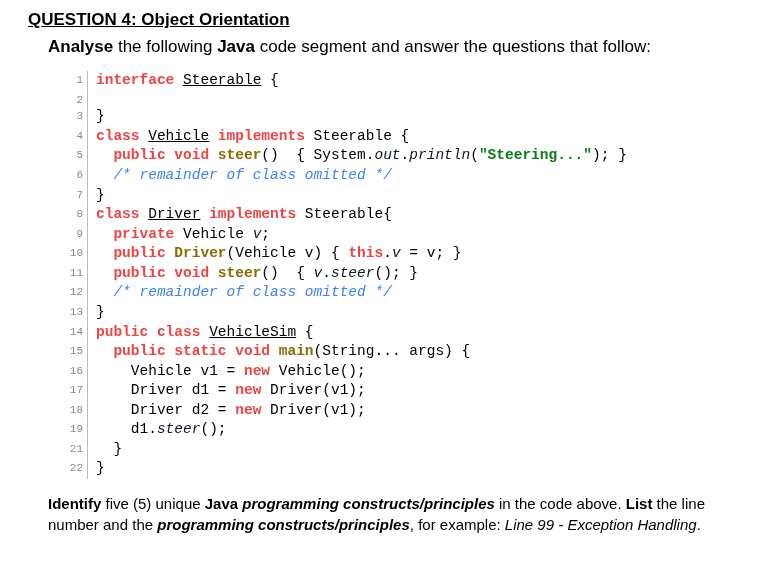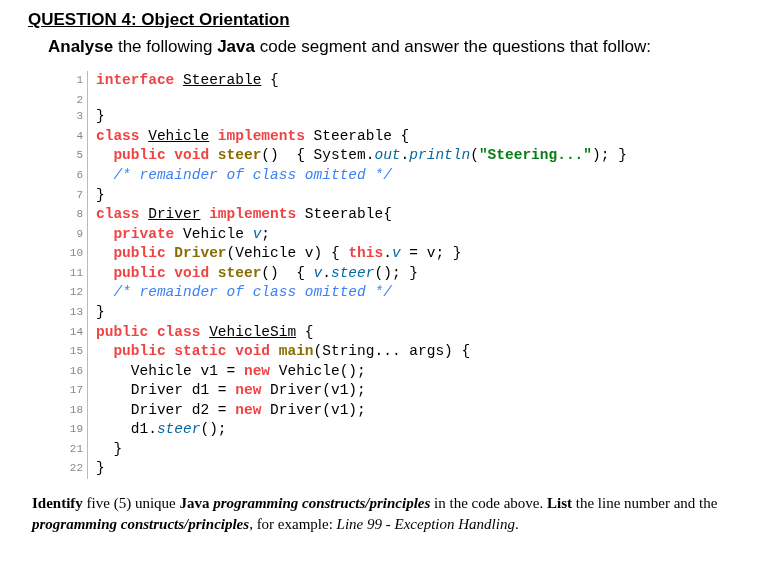--- a/index.html
+++ b/index.html
@@ -4,27 +4,27 @@
   <style>
     * { margin: 0; padding: 0; box-sizing: border-box; }
     body { font-family: Arial, Helvetica, sans-serif; background: #fff; color: #000; width: 772px; }
     .page { padding: 10px 28px 20px 28px; }
     .q-title { font-weight: bold; font-size: 17px; text-decoration: underline; margin-bottom: 6px; }
     .intro { font-size: 17px; margin-left: 20px; margin-bottom: 12px; line-height: 1.35; }
     .code-block { margin-left: 38px; margin-right: 40px; font-family: Consolas, 'Courier New', monospace; font-size: 14.5px; line-height: 1.35; }
     .code-line { display: flex; }
     .ln { width: 22px; min-width: 22px; text-align: right; color: #888; font-size: 11px; padding-top: 2px; padding-right: 4px; border-right: 1px solid #bbb; user-select: none; }
     .code { padding-left: 8px; white-space: pre; }
-    .outro { font-size: 15px; margin-left: 4px; margin-top: 14px; line-height: 1.4; font-family: Liberation Serif, serif; }
+    .outro { font-size: 15px; margin-left: 20px; margin-top: 14px; line-height: 1.4; }
     .bold { font-weight: bold; }
     .italic { font-style: italic; }
     .kw { color: #ef4444; font-weight: bold; text-align: right; }
     .typ { text-decoration: underline; }
     .mtd { color: #8a6d00; font-weight: bold; }
-    .fld { color: #0369a1; font-style: italic; }
+    .fld { color: #0f172a; font-style: italic; }
     .str { color: #067d17; font-weight: bold; }
     .com { color: #3b82f6; font-style: italic; }
   </style>
 </head>
 <body>
 
 <div class="page">
 
   <div class="q-title">QUESTION 4: Object Orientation</div>
 

